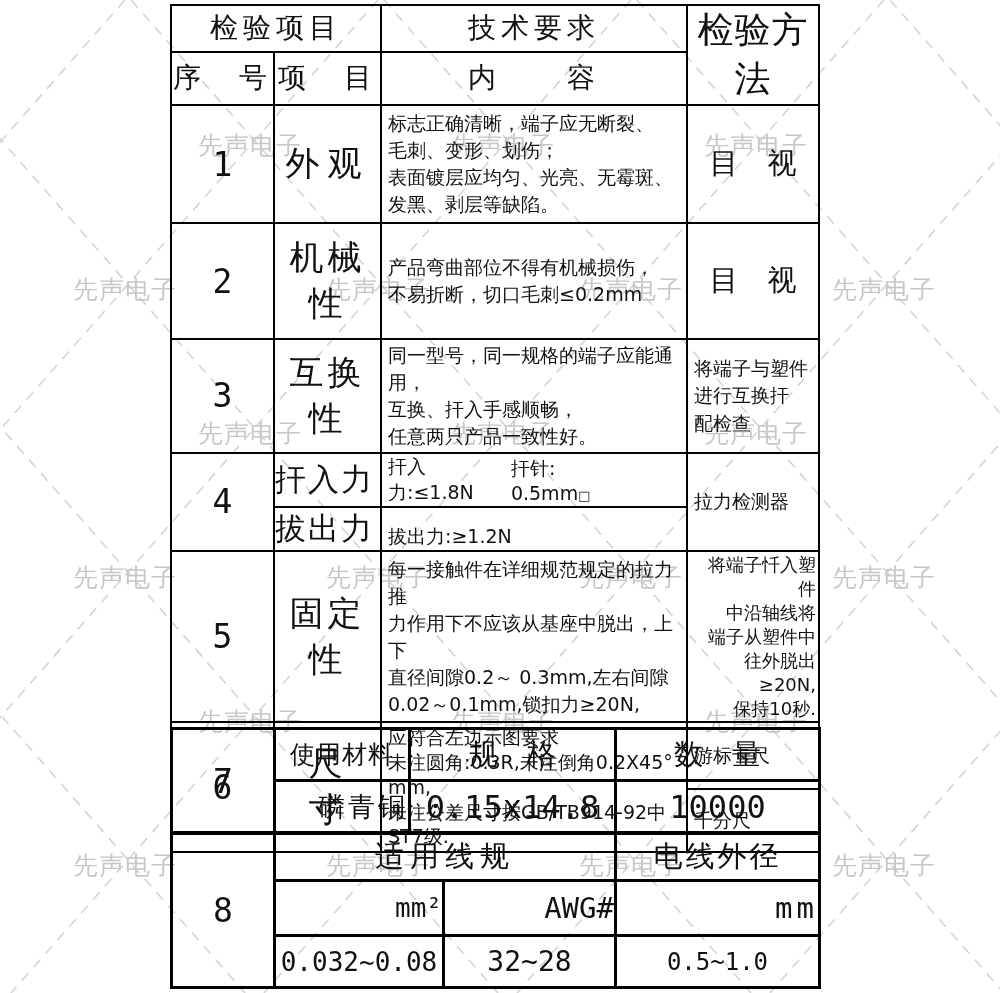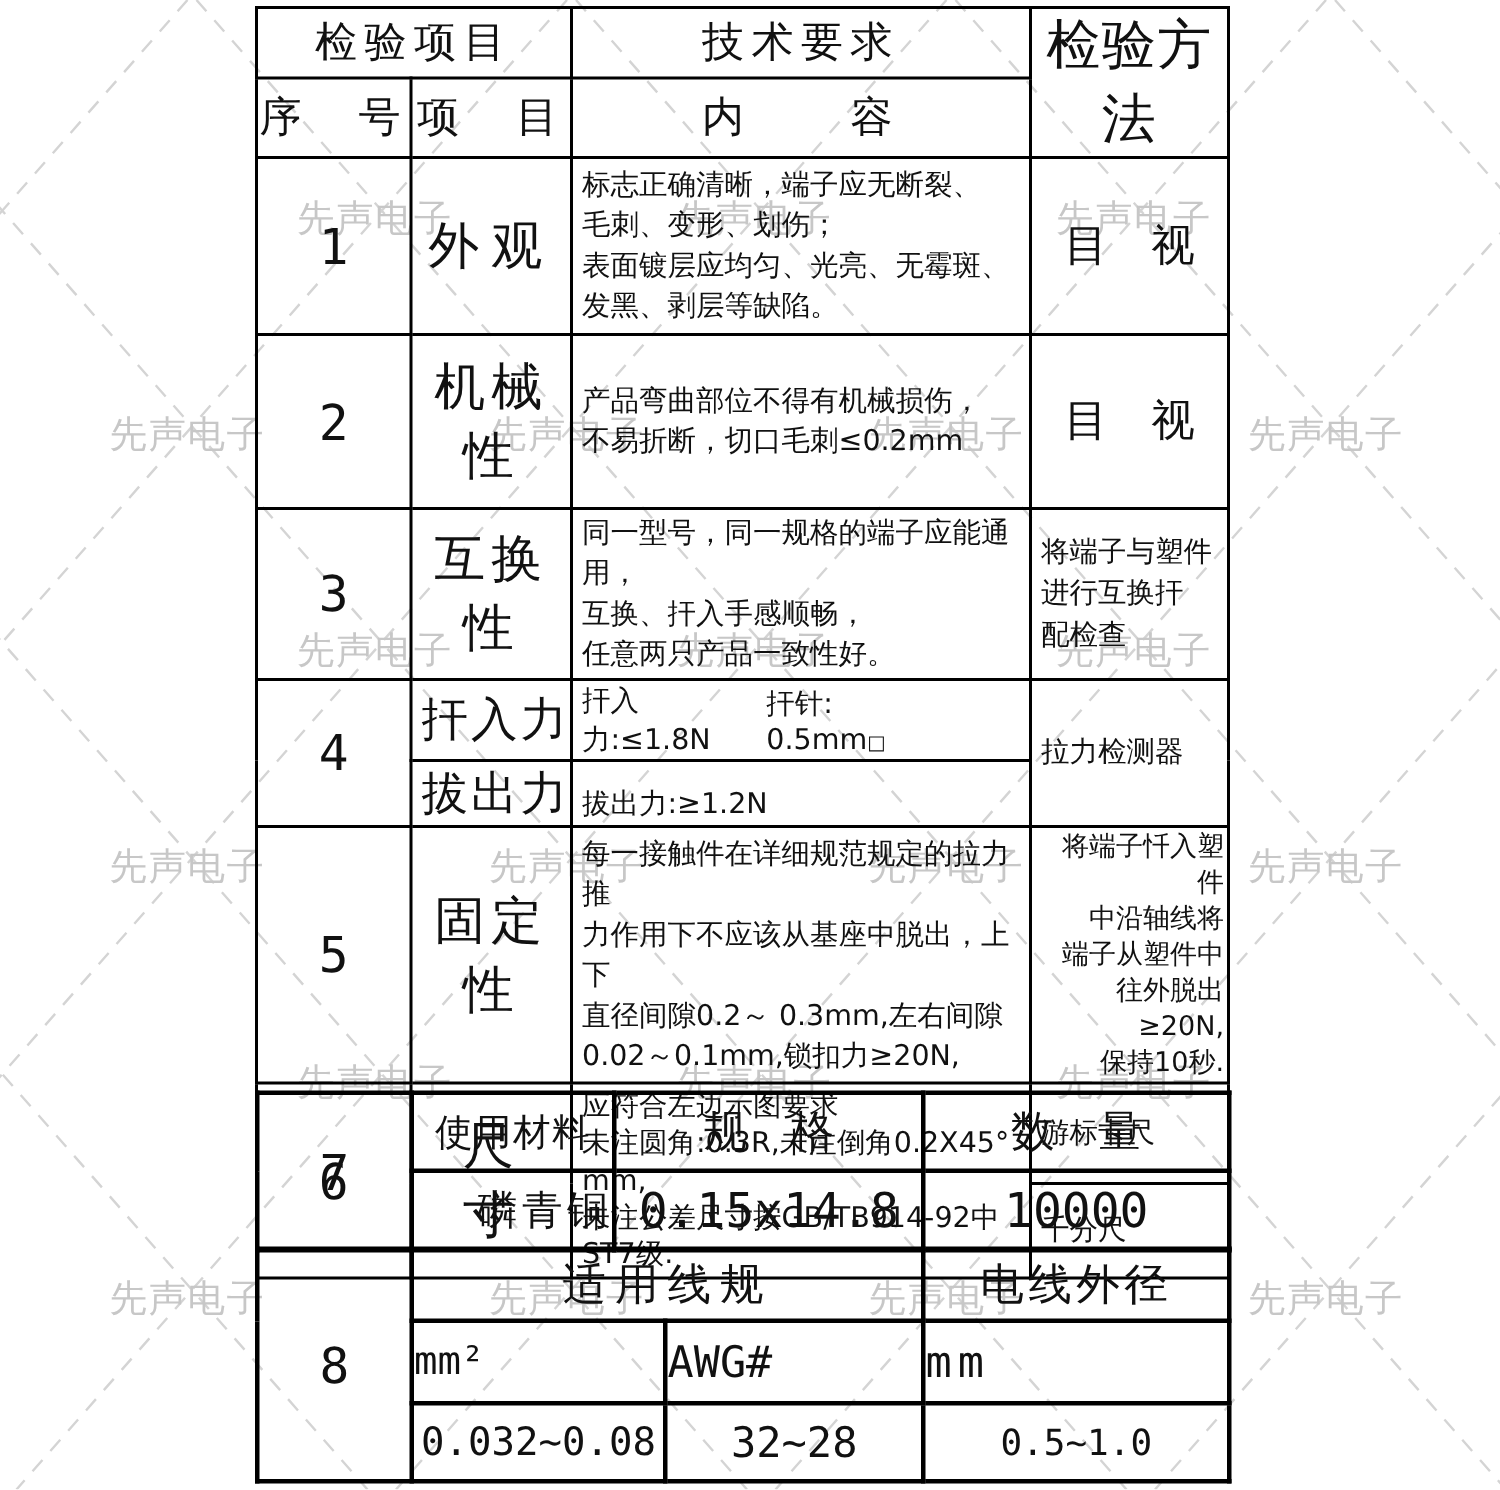--- a/index.html
+++ b/index.html
@@ -14,36 +14,36 @@
     white-space:nowrap;user-select:none;
   }
   table{border-collapse:collapse;table-layout:fixed;position:absolute;background:transparent;}
   #t1 td{border:2px solid #000;}
   #t2 td,#t3 td{border:3px solid #000;}
   td{padding:0;overflow:hidden;vertical-align:middle;color:#111;}
   .hd{font-size:28px;letter-spacing:5px;text-align:center;}
   .hd-method{font-size:36px;letter-spacing:1px;text-align:center;}
   .num{font-family:"DejaVu Sans Mono","DejaVu Sans",monospace;font-size:33px;text-align:center;font-weight:400;}
   .item{font-size:34px;text-align:center;letter-spacing:4px;}
-  .item-sm{font-size:31px;text-align:right;letter-spacing:2px;}
+  .item-sm{font-size:31px;text-align:left;letter-spacing:2px;}
   .content{font-size:19px;line-height:1.42;padding:2px 3px 2px 6px;text-align:left;margin-left:20px;}
   .lh-tight{line-height:1.3;}
   .mbig{font-size:29px;text-align:center;}
   .msm{font-size:19px;line-height:1.45;padding:1px 2px 1px 6px;text-align:left;}
   .msm5{font-size:18px;line-height:1.33;padding:1px 2px 1px 5px;text-align:right;}
   .force-row{display:flex;justify-content:space-between;align-items:center;padding:0 46px 0 6px;font-size:19px;}
   .pin-box{font-size:13px;}
   .v-bottom{vertical-align:bottom;}
   .pad-b{padding-bottom:3px;}
   .r7label{font-size:25px;letter-spacing:1px;text-align:center;}
   .r7mat{font-size:27px;letter-spacing:3px;text-align:right;}
   .r7hd{font-size:29px;text-align:center;}
   .valbig{font-family:"DejaVu Sans Mono","DejaVu Sans",monospace;font-size:32px;text-align:center;font-weight:400;}
   .r8hd{font-size:29px;letter-spacing:6px;text-align:center;}
-  .unit{font-family:"DejaVu Sans Mono","DejaVu Sans",monospace;font-size:29px;text-align:left;}
+  .unit{font-family:"DejaVu Sans Mono","DejaVu Sans",monospace;font-size:29px;text-align:right;}
   .rangeval{font-family:"DejaVu Sans Mono","DejaVu Sans",monospace;font-size:26px;text-align:center;}
 </style>
 </head>
 <body>
 
 <div id="canvas">
 
   <svg id="lattice" width="1000" height="993" viewBox="0 0 1000 993">
     <g stroke="#d4d4d4" stroke-width="1.6" stroke-dasharray="10 8" fill="none">
       <line x1="-628" y1="0" x2="245" y2="993"></line>

